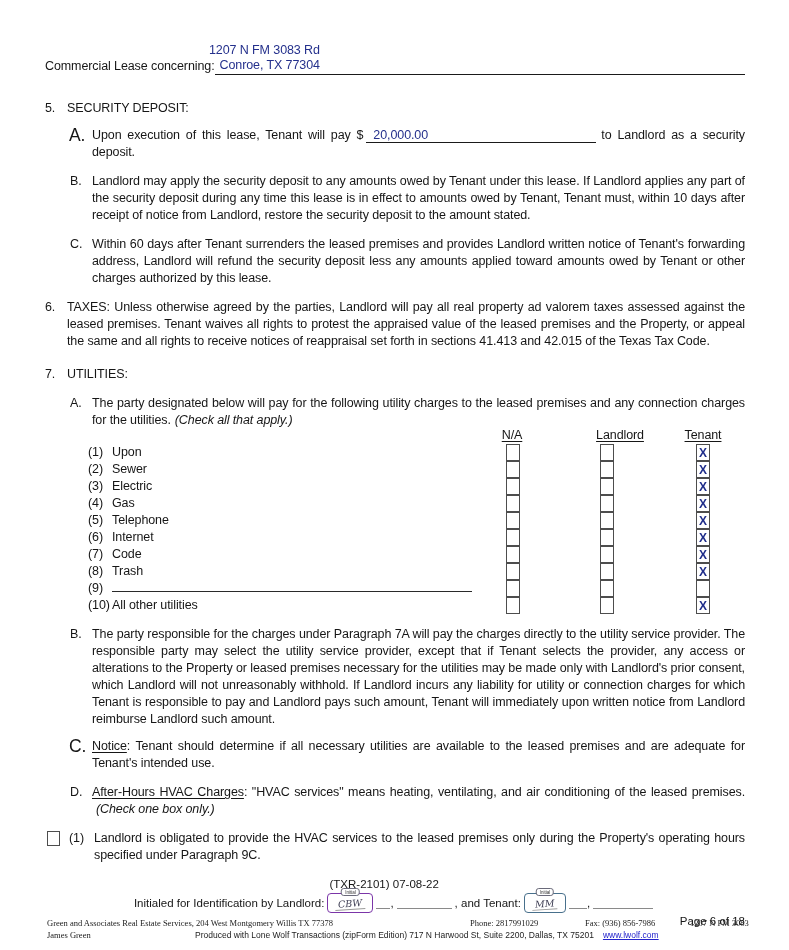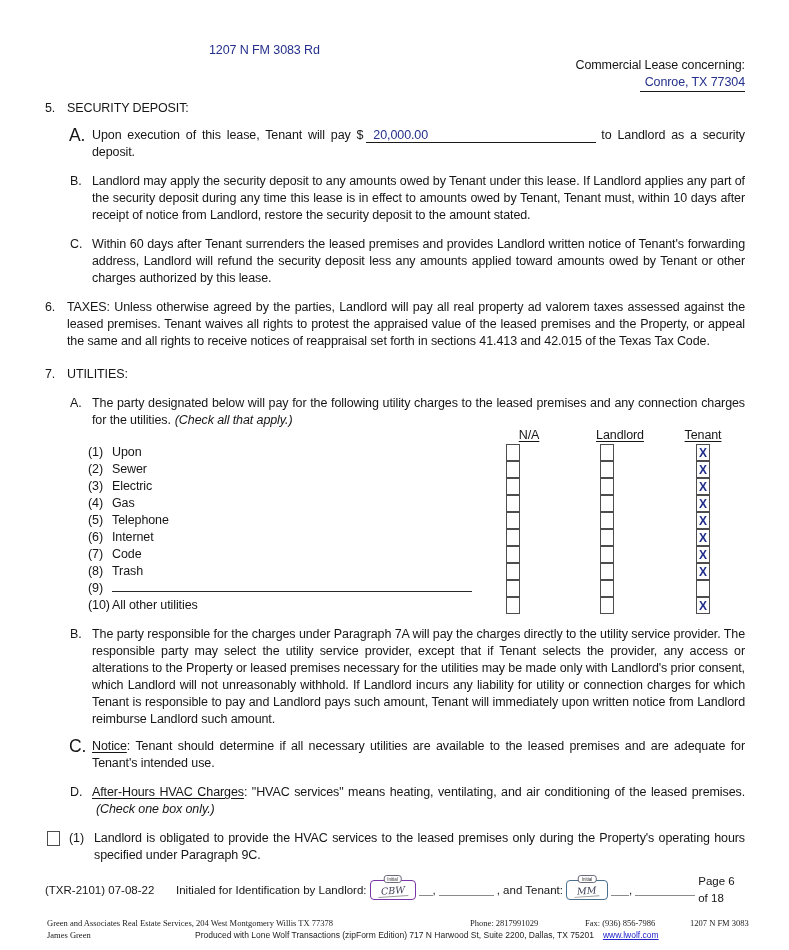--- a/index.html
+++ b/index.html
@@ -8,21 +8,21 @@
     position:relative; width:789px; height:950px; margin:0 auto; background:#fff;
     font-family:"Liberation Sans", sans-serif; font-size:12.5px; line-height:17px;
     color:#161616; padding:8px 44px 0 45px; overflow:hidden;
     letter-spacing:-0.1px;
   }
   .blue { color:#24308c; }
 
   
   .hdr { position:relative; height:42px;margin-top:34px; }
   .hdr-line1 { margin-left:164px; height:15px; }
-  .hdr-line2 { display:flex; align-items:flex-end;flex-direction:column; }
+  .hdr-line2 { display:flex; align-items:flex-end; }
   .hdr-line2 .lbl { flex:none; }
   .hdr-line2 .fld { flex:1; border-bottom:1.2px solid #1a1a1a; padding-left:5px; }
 
   
   .sec-head { display:flex; margin-top:16px; }
   .num { flex:none; width:22px; }
   .item { display:flex; }
   .sub { margin-left:25px; }
   .led { flex:none; width:22px; }
   .led.big { font-size:17.5px; line-height:17px; width:23px; margin-left:-1px; }
@@ -33,39 +33,39 @@
   .fill-amount {
     display:inline-block; width:230px; border-bottom:1.2px solid #1a1a1a;
     color:#24308c; padding-left:7px; margin-left:3px; margin-right:5px; height:16px;
   }
   u { text-decoration:underline; text-underline-offset:2px; }
 
   
   .u-table { position:relative; margin-left:43px; margin-top:-2px; width:657px; }
   .u-head { position:relative; height:17px; }
   .u-head span { position:absolute; transform:translateX(-50%); text-decoration:underline; text-underline-offset:2px; }
-  .h-na { left:441px; } .h-ll { left:532px; } .h-tn { left:615px; }
+  .h-na { left:424px; } .h-ll { left:532px; } .h-tn { left:615px; }
   .u-row { position:relative; height:17px; white-space:nowrap; }
   .u-num { display:inline-block; min-width:24px; }
   .cb {
     position:absolute; top:0; width:14px; height:17px; border:1px solid #4d4d4d;
     text-align:center; line-height:16px; font-size:12px; font-weight:700; color:#1f2d8a;
     background:#fff;
   }
   .cb-na { left:418px; } .cb-ll { left:512px; } .cb-tn { left:608px; }
   .write-line { display:inline-block; width:360px; border-bottom:1.2px solid #2a2a2a; height:11px; }
 
   
   .opt-cb { flex:none; width:13px; height:15px; border:1px solid #4d4d4d; margin-top:1px; margin-right:9px; }
   .opt-num { flex:none; width:25px; }
 
   
   .footer-row {
     position:absolute; left:45px; right:44px; top:876px; height:28px;
-    display:flex; align-items:center; font-size:11.5px; letter-spacing:0;
+    display:flex; align-items:center; font-size:11.5px; letter-spacing:0;flex-direction:column;
   }
   .f-code { flex:none; width:131px; }
   .f-mid { display:flex; align-items:center; white-space:nowrap;justify-content:center; }
   .uline { display:inline-block; border-bottom:1.2px solid #8a8a8a; height:1px; position:relative; top:5px; }
   .w14 { width:14px; margin-left:2px; } .w55 { width:55px; margin:0 3px; } .w20 { width:18px; margin-left:2px; } .w60 { width:60px; margin:0 3px; }
   .f-page { margin-left:auto; }
   .init-box {
     position:relative; display:inline-flex; align-items:flex-end; justify-content:center;
     width:46px; height:20px; border-radius:4px; margin:0 1px 0 3px; background:#fff;
   }

